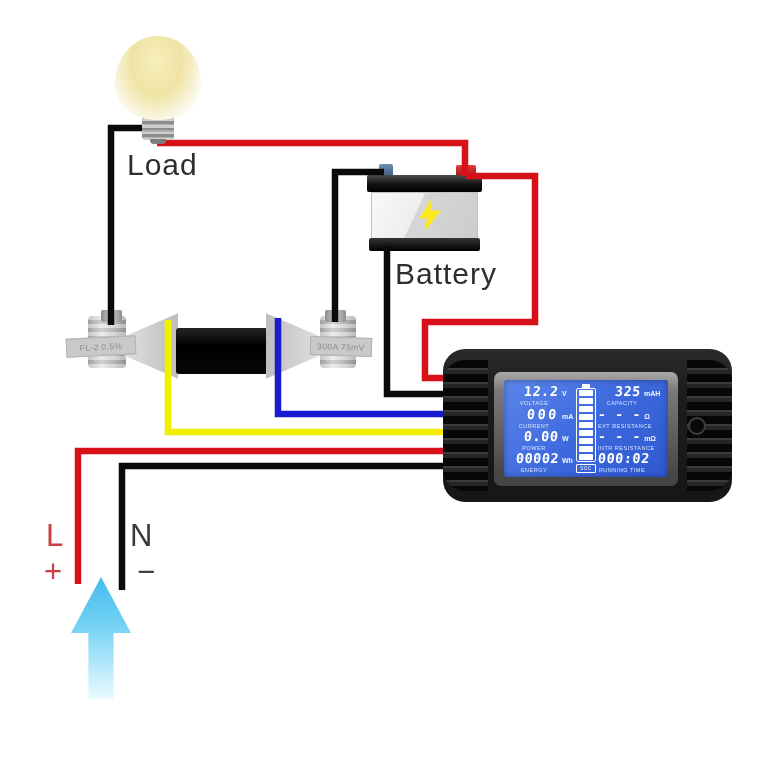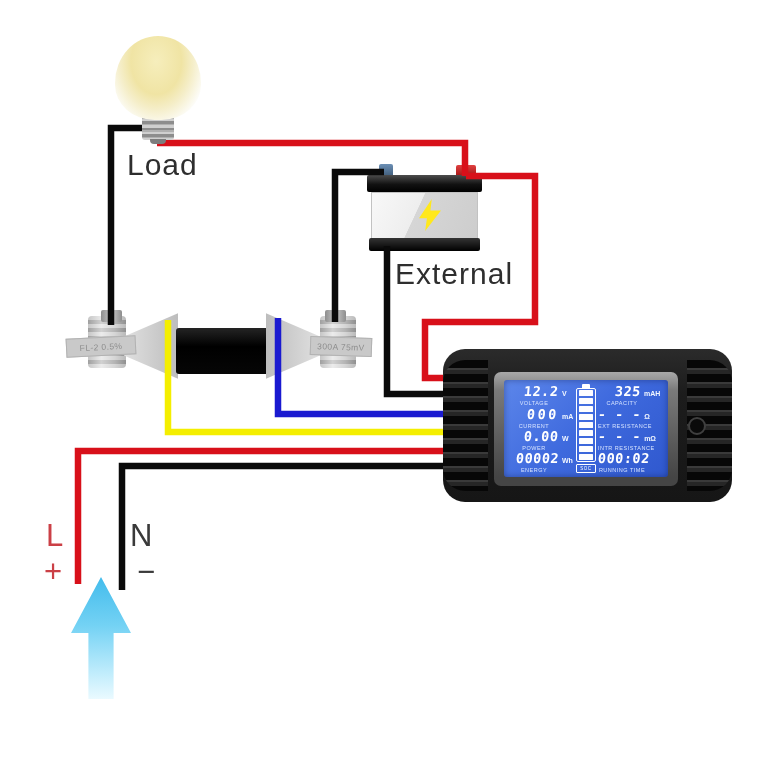--- a/index.html
+++ b/index.html
@@ -132,21 +132,21 @@
     <polyline points="168,320 168,432 450,432" stroke="#f4ee00"></polyline>
     <polyline points="450,451 78,451 78,584" stroke="#d8101a"></polyline>
     <polyline points="450,466 122,466 122,590" stroke="#0a0a0a"></polyline>
   </svg>
 
   <div class="abs bulb-base"></div>
   <div class="abs bulb-tip"></div>
   <div class="abs bulb-body"></div>
 
   <div class="abs big-label" style="left:127px;top:148px;">Load</div>
-  <div class="abs big-label" style="left:395px;top:257px;">External</div>
+  <div class="abs big-label" style="left:395px;top:257px;">Battery</div>
   <div class="abs ln-label red-text" style="left:46px;top:518px;">L</div>
   <div class="abs ln-label red-text" style="left:44px;top:554px;">+</div>
   <div class="abs ln-label dark-text" style="left:130px;top:518px;">N</div>
   <div class="abs ln-label dark-text" style="left:137px;top:554px;">−</div>
 
   <div class="abs meter">
     <div class="rib rib-l"></div>
     <div class="rib rib-r"></div>
     <div class="mbutton"></div>
     <div class="bezel">

